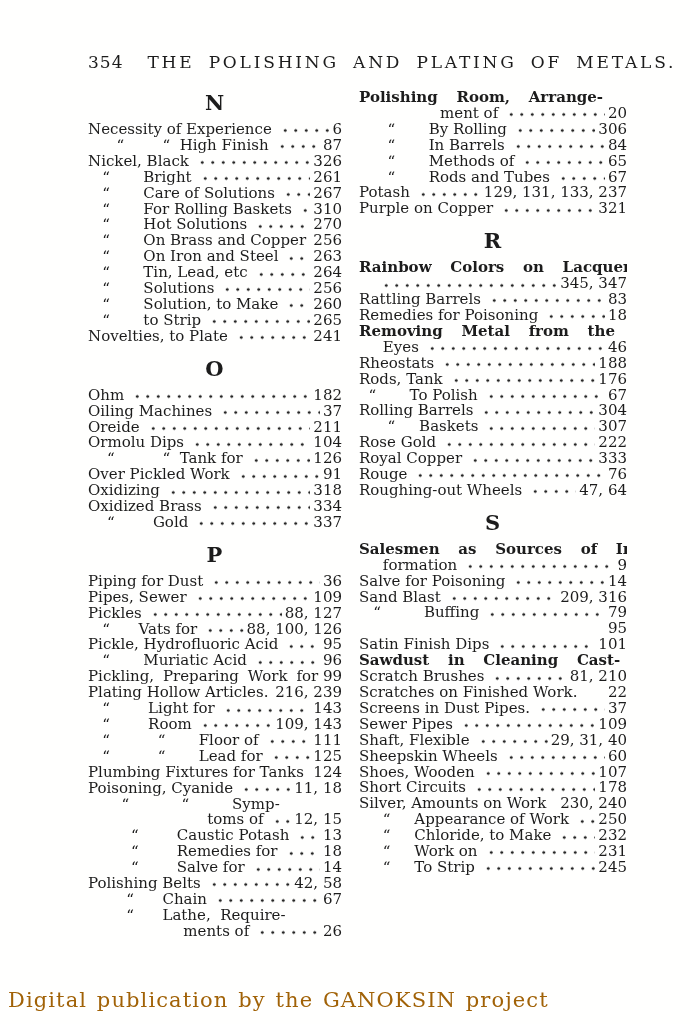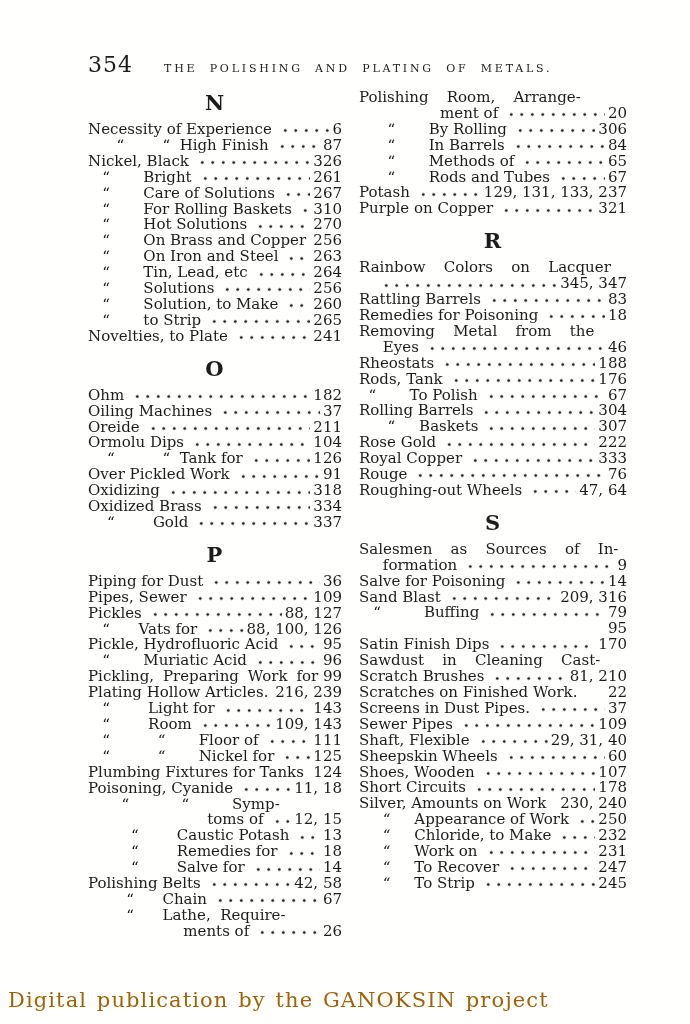--- a/index.html
+++ b/index.html
@@ -10,43 +10,43 @@
     font-family: "DejaVu Serif", "Liberation Serif", serif;
     color: #1c1c1c;
   }
   .page { position: relative; width: 690px; height: 1024px; background: #fffffe; }
 
   
   .page-header {
     position: absolute; top: 52px; left: 88px; right: 50px;
     display: flex; align-items: baseline;
   }
-  .page-number { font-size: 22px; margin-right: 31px; letter-spacing: 1px; }
-  .book-title { font-size: 11px; letter-spacing: 2.8px; word-spacing: 6px; white-space: nowrap; }
+  .page-number { font-size: 17px; margin-right: 24px; letter-spacing: 1px; }
+  .book-title { font-size: 17px; letter-spacing: 2.8px; word-spacing: 6px; white-space: nowrap; }
 
   
   .columns { position: absolute; top: 90px; left: 88px; display: flex; }
   .col { display: block; }
   .col.left  { width: 254px; margin-right: 17px; }
   .col.right { width: 268px; }
 
   .section-heading {
     text-align: center; font-size: 21px; font-weight: bold;
     line-height: 22px; margin: 13px 0 8px; letter-spacing: 1px;
   }
   .section-heading.first { margin-top: 2px; }
 
   .line {
     display: flex; align-items: baseline;
     font-size: 15px; line-height: 15.9px;
     overflow: hidden; white-space: nowrap;
   }
   .t  { white-space: pre; flex: 0 0 auto; }
   .t.sp1 { word-spacing: 0.28em; }
-  .t.sp2 { word-spacing: 0.9em; }
+  .t.sp2 { word-spacing: 0.9em; font-weight: bold; }
   .pg { white-space: pre; flex: 0 0 auto; }
   .fill { flex: 1 1 auto; min-width: 4px; }
   .dots {
     flex: 1 1 auto; min-width: 8px; align-self: stretch;
     margin: 0 3px 0 5px;
     background-image: radial-gradient(circle, #262626 1.15px, transparent 1.6px);
     background-repeat: repeat-x;
     background-size: 10.5px 10.5px;
     background-position: left 3px bottom 2px;
   }
@@ -237,21 +237,21 @@
           <span class="t">   “        Room</span>
           <span class="dots"></span>
           <span class="pg">109, 143</span>
         </div>
         <div class="line">
           <span class="t">   “          “       Floor of</span>
           <span class="dots"></span>
           <span class="pg">111</span>
         </div>
         <div class="line">
-          <span class="t">   “          “       Nickel for</span>
+          <span class="t">   “          “       Lead for</span>
           <span class="dots"></span>
           <span class="pg">125</span>
         </div>
         <div class="line">
           <span class="t">Plumbing Fixtures for Tanks</span>
           <span class="fill"></span>
           <span class="pg">124</span>
         </div>
         <div class="line">
           <span class="t">Poisoning, Cyanide</span>
@@ -441,21 +441,21 @@
           <span class="dots"></span>
           <span class="pg">79</span>
         </div>
         <div class="line">
           <span class="fill"></span>
           <span class="pg">95</span>
         </div>
         <div class="line">
           <span class="t">Satin Finish Dips</span>
           <span class="dots"></span>
-          <span class="pg">170</span>
+          <span class="pg">101</span>
         </div>
         <div class="line">
           <span class="t sp2">Sawdust in Cleaning Cast-</span>
           <span class="fill"></span>
         </div>
         <div class="line">
           <span class="t">Scratch Brushes</span>
           <span class="dots"></span>
           <span class="pg">81, 210</span>
         </div>
@@ -506,25 +506,20 @@
         </div>
         <div class="line">
           <span class="t">     “     Chloride, to Make</span>
           <span class="dots"></span>
           <span class="pg">232</span>
         </div>
         <div class="line">
           <span class="t">     “     Work on</span>
           <span class="dots"></span>
           <span class="pg">231</span>
-        </div>
-        <div class="line">
-          <span class="t">     “     To Recover</span>
-          <span class="dots"></span>
-          <span class="pg">247</span>
         </div>
         <div class="line">
           <span class="t">     “     To Strip</span>
           <span class="dots"></span>
           <span class="pg">245</span>
         </div>
       </div>
   </main>
 
   <footer class="page-footer">

